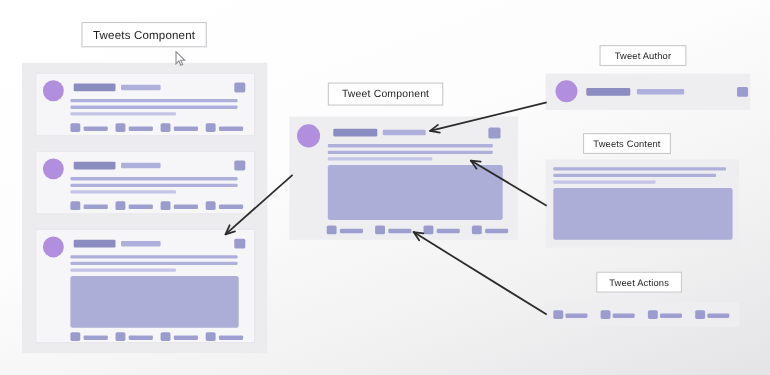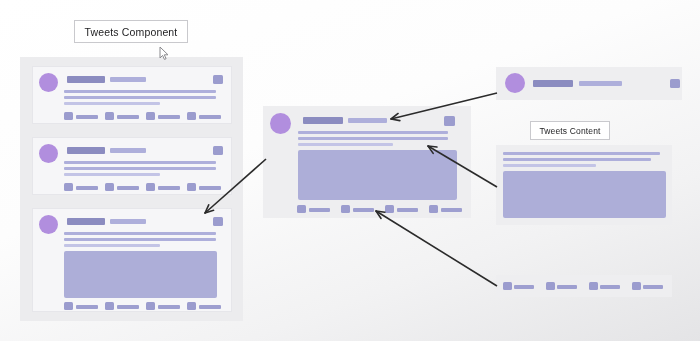--- a/index.html
+++ b/index.html
@@ -169,22 +169,25 @@
       </g>
       <g>
         <line x1="497" y1="286" x2="376" y2="211" stroke="#2b2b2b" stroke-width="1.6"></line>
         <line x1="376" y1="211" x2="384.91826172252917" y2="212.2102098365454" stroke="#2b2b2b" stroke-width="1.6" stroke-linecap="round"></line>
         <line x1="376" y1="211" x2="381.0514337424071" y2="218.44869231114234" stroke="#2b2b2b" stroke-width="1.6" stroke-linecap="round"></line>
       </g>
     </svg>
 
   <div class="label-box" id="lbl-tweets-component" style="font-size: 10.5px; left: 74px; top: 20px; width: 114px; height: 23px;">Tweets Component</div>
 
+  <div class="label-box" id="lbl-tweet-component" style="left: 298px; top: 75px; width: 105px; height: 21px;">Tweet Component</div>
 
+  <div class="label-box" id="lbl-tweet-author" style="font-size: 8.5px; left: 545px; top: 41px; width: 79px; height: 19px;">Tweet Author</div>
 
   <div class="label-box" id="lbl-tweet-content" style="font-size: 8.5px; left: 530px; top: 121px; width: 80px; height: 19px;">Tweets Content</div>
 
+  <div class="label-box" id="lbl-tweet-actions" style="font-size: 8.5px; left: 542px; top: 247px; width: 78px; height: 19px;">Tweet Actions</div>
 
   <svg class="cursor" id="cursor" width="11" height="15" viewBox="0 0 11 15" style="left: 159px; top: 46px;">
     <path d="M1 1 L1 12 L3.6 9.4 L5.4 13.4 L7.1 12.7 L5.3 8.8 L9 8.8 Z" fill="#ffffff" stroke="#8a8a8e" stroke-width="1"></path>
   </svg>
 
 </div>
 
 </body></html>

